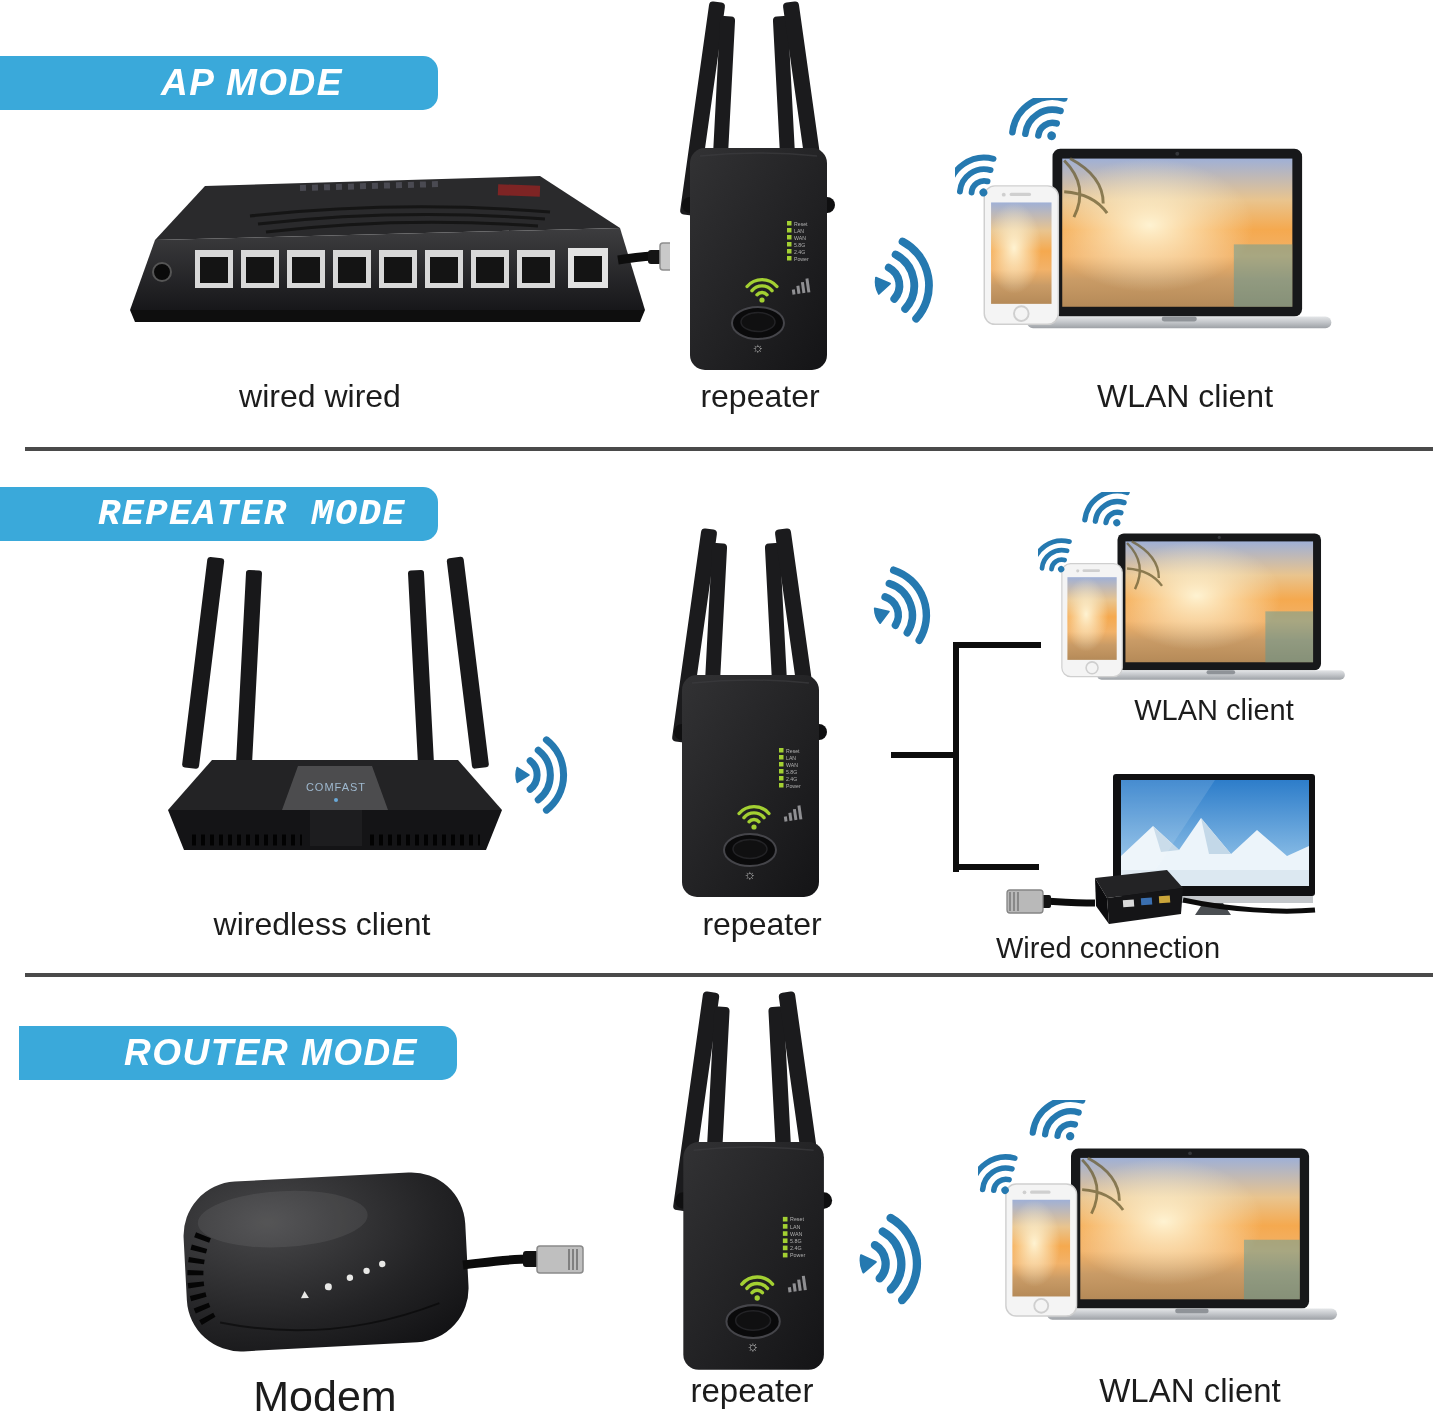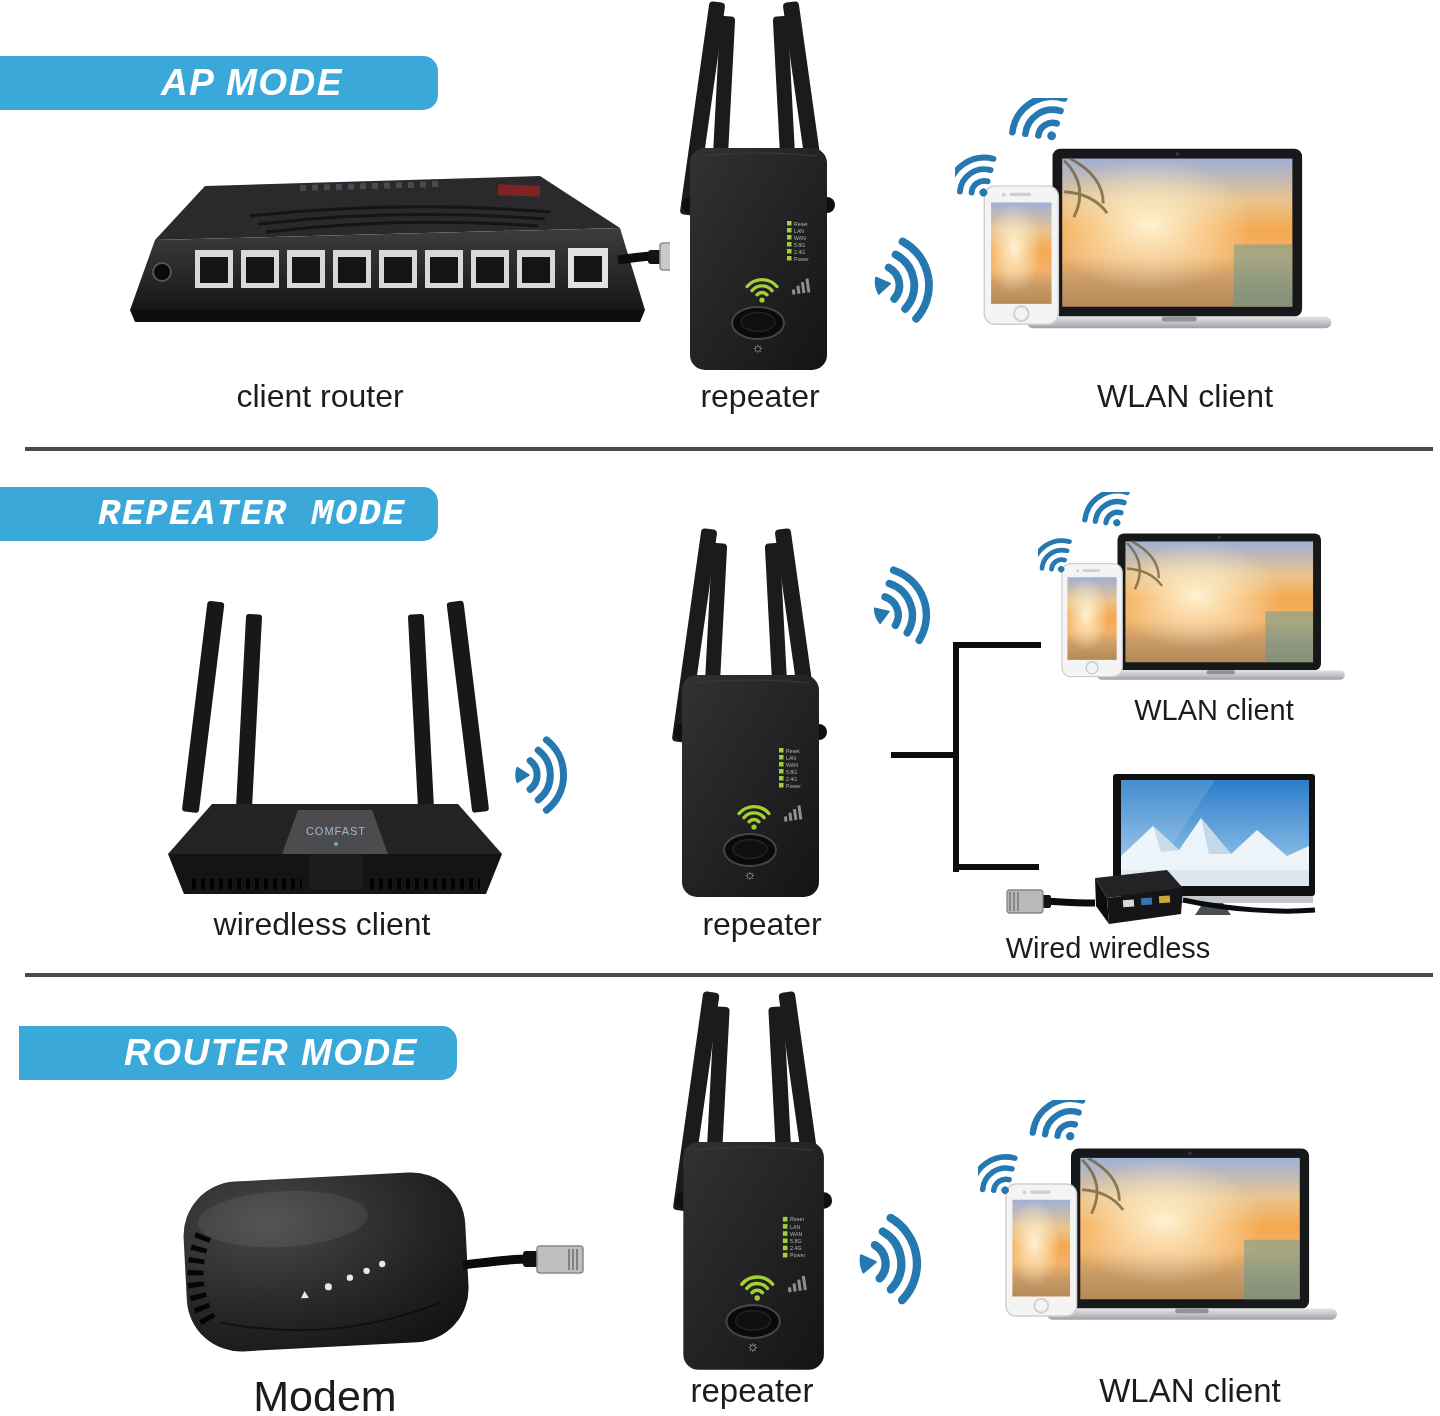--- a/index.html
+++ b/index.html
@@ -208,33 +208,33 @@
     </g>
     <g transform="translate(100,40) rotate(-33) scale(1.12)" stroke="var(--wifi)" stroke-width="6" fill="none" stroke-linecap="round">
       <path d="M-28.3,-23.8 A37 37 0 0 1 28.3,-23.8"></path>
       <path d="M-19.2,-16.1 A25 25 0 0 1 19.2,-16.1"></path>
       <path d="M-10.0,-8.4 A13 13 0 0 1 10.0,-8.4"></path>
       <circle cx="0" cy="-1.5" r="4" fill="var(--wifi)" stroke="none"></circle>
     </g>
   </svg>
 </div>
 
-    <div class="lbl" style="left:145px;top:378px;width:350px;">client router</div>
+    <div class="lbl" style="left:145px;top:378px;width:350px;">wired wired</div>
     <div class="lbl" style="left:610px;top:378px;width:300px;">repeater</div>
     <div class="lbl" style="left:1035px;top:378px;width:300px;">WLAN client</div>
   </div>
 
   <div class="sep" style="top:447px;"></div>
 
   <div>
     <div class="banner" style="top:487px;font-family:Liberation Mono, monospace;">
       <span>REPEATER MODE</span>
     </div>
 
-    <div class="abs dev" style="left:150px;top:592px;width:370px;height:315px;">
+    <div class="abs dev" style="left:150px;top:548px;width:370px;height:315px;">
       <svg viewBox="0 0 370 315">
         <g fill="#18181a">
           <rect x="32" y="8" width="17" height="212" rx="3" transform="rotate(7 40 218)"></rect>
           <rect x="86" y="22" width="16" height="196" rx="3" transform="rotate(3 94 216)"></rect>
           <rect x="268" y="22" width="16" height="196" rx="3" transform="rotate(-3 276 216)"></rect>
           <rect x="322" y="8" width="17" height="212" rx="3" transform="rotate(-7 330 218)"></rect>
         </g>
         <polygon points="62,212 308,212 352,262 18,262" fill="#232325"></polygon>
         <polygon points="148,218 222,218 238,262 132,262" fill="#4c4c4e"></polygon>
         <text x="186" y="243" font-size="11" letter-spacing="1" fill="#9fb9cf" text-anchor="middle">COMFAST</text>
@@ -381,21 +381,21 @@
           <rect x="44" y="125" width="12" height="13" rx="2" fill="#141414"></rect>
           <rect x="12" y="120" width="36" height="23" rx="3" fill="#b9b9b9" stroke="#858585" stroke-width="1.3"></rect>
           <path d="M15,122 v19 M19,122 v19 M23,122 v19" stroke="#6f6f6f" stroke-width="1.3"></path>
         </g>
       </svg>
     </div>
 
     <div class="lbl" style="left:147px;top:906px;width:350px;">wiredless client</div>
     <div class="lbl" style="left:612px;top:906px;width:300px;">repeater</div>
     <div class="lbl small" style="left:1064px;top:694px;width:300px;">WLAN client</div>
-    <div class="lbl small" style="left:958px;top:932px;width:300px;">Wired wiredless</div>
+    <div class="lbl small" style="left:958px;top:932px;width:300px;">Wired connection</div>
   </div>
 
   <div class="sep" style="top:973px;"></div>
 
   <div>
     <div class="banner" style="top:1026px;margin-left:19px;">
       <span>ROUTER MODE</span>
     </div>
 
     <div class="abs dev" style="left:175px;top:1165px;width:430px;height:195px;">

